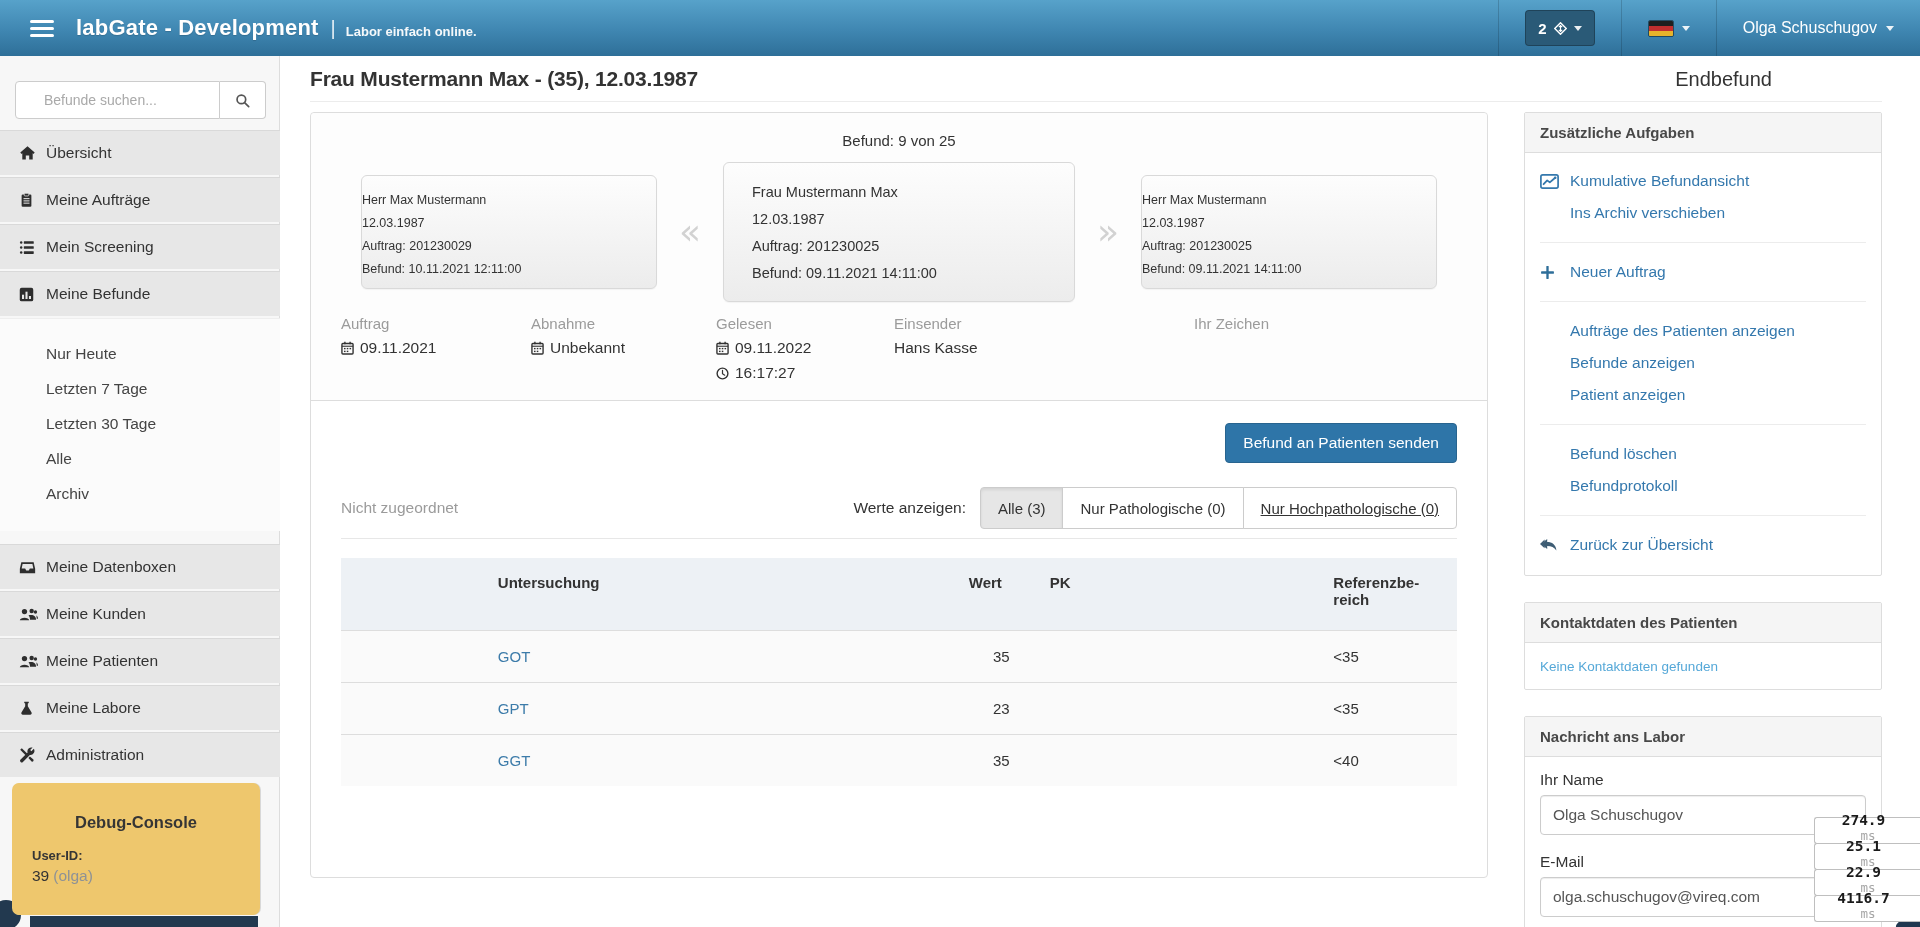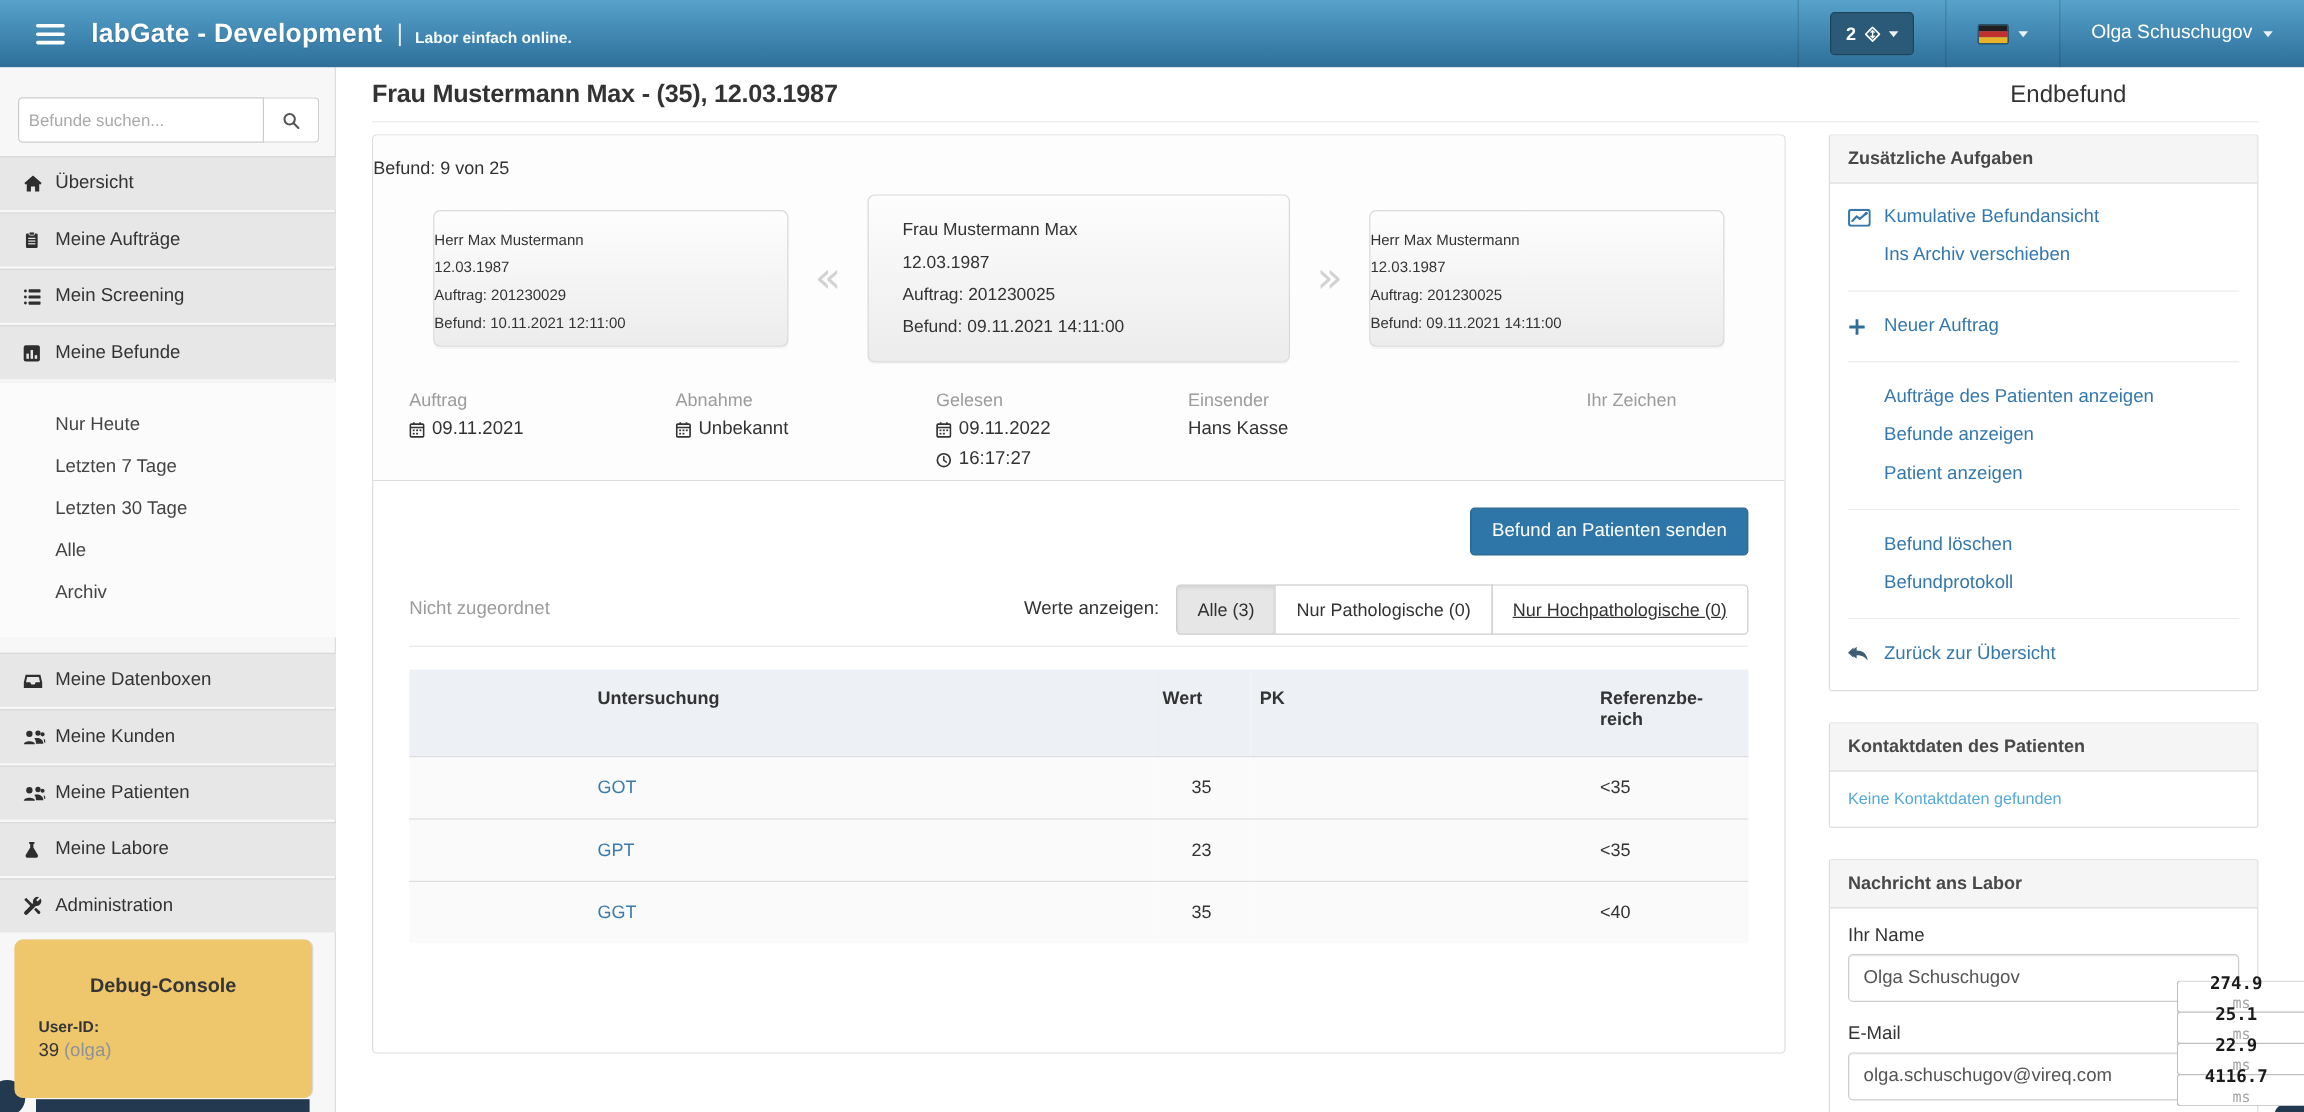--- a/index.html
+++ b/index.html
@@ -27,21 +27,21 @@
     display:flex; flex-direction:column; margin-right:8px; }
   .flag div { flex:1; }
   .flag .b { background:#1f1f1f; } .flag .r { background:#c22f2f; } .flag .g { background:#e7b32a; }
   .user-name { color:#fff; font-size:16px; margin-right:9px; }
 
   
   .sidebar { position:absolute; left:0; top:56px; width:280px; height:871px;
     background:#f7f7f7; border-right:1px solid #ddd; }
   .search-grp { position:absolute; left:15px; top:25px; display:flex; }
   .search-input { width:205px; height:38px; border:1px solid #ccc; border-radius:4px 0 0 4px;
-    background:#fff; padding:0 8px; font-size:14px; color:#555; outline:none;
+    background:#fff; padding:0 28px; font-size:14px; color:#555; outline:none;
     font-family:"Liberation Sans",sans-serif; }
   .search-input::placeholder { color:#a9a9a9; }
   .search-btn { width:46px; height:38px; border:1px solid #ccc; border-left:none;
     border-radius:0 4px 4px 0; background:#fff; display:flex; align-items:center; justify-content:center; cursor:pointer; }
   .menu { position:absolute; left:0; top:74px; width:280px; }
   .menu-item { height:45px; margin-bottom:2px; background:#e7e7e7; border-top:1px solid #d9d9d9;
     display:flex; align-items:center; padding-left:19px; font-size:15.5px; color:#333; cursor:pointer; }
   .menu-item .mi { width:27px; display:inline-flex; color:#2e2e2e; flex-shrink:0; }
   .submenu { background:#fbfbfb; padding:17px 0 20px 0; border-top:1px solid #eee; }
   .sub-item { line-height:35px; padding-left:46px; font-size:15.5px; color:#444; cursor:pointer; }
@@ -59,28 +59,28 @@
   .content-header { position:absolute; left:310px; top:56px; width:1462px; height:46px;
     display:flex; justify-content:space-between; align-items:center; }
   .content-header-rule { position:absolute; left:310px; top:101px; width:1572px; height:1px; background:#ececec; }
   .page-title { font-size:21px; font-weight:bold; color:#333; letter-spacing:-0.2px; }
   .page-status { font-size:20px; color:#333; }
 
   
   .main-card { position:absolute; left:310px; top:112px; width:1178px; height:766px;
     border:1px solid #ddd; border-radius:4px; background:#fff; }
   .carousel-sec { height:288px; border-bottom:1px solid #ddd; background:#fdfdfd; border-radius:4px 4px 0 0; }
-  .bef-counter { padding-top:19px; font-size:15px; color:#333; }
+  .bef-counter { text-align:center; padding-top:19px; font-size:15px; color:#333; }
   .cards-row { margin-top:13px; display:flex; align-items:center; justify-content:center; gap:22px; }
   .p-card { border:1px solid #d9d9d9; border-radius:6px; text-align:left; color:#333;
     background:linear-gradient(180deg,#fdfdfd 0%,#ececec 100%); box-shadow:0 1px 1px rgba(0,0,0,0.04); cursor:pointer; }
   .p-card.side { width:296px; height:114px; font-size:12.5px; padding-top:13px; line-height:1.83; }
   .p-card.center { width:352px; height:140px; font-size:14.5px; padding-top:16px; line-height:1.87;padding-left:28px; }
   .chev { font-size:36px; color:#d2d2d2; line-height:1; user-select:none; cursor:pointer; font-family:"DejaVu Sans",sans-serif; }
-  .meta-row { display:flex; padding-left:30px; margin-top:23px;gap:32px; }
+  .meta-row { display:flex; padding-left:30px; margin-top:13px; }
   .meta-col { }
   .meta-label { color:#9b9b9b; font-size:15px; }
   .meta-value { color:#333; font-size:15.5px; margin-top:7px; display:flex; align-items:center; gap:6px; }
   .meta-value svg { color:#333; }
   .w1{width:190px;} .w2{width:185px;} .w3{width:178px;} .w4{width:300px;} .w5{flex:1;}
 
   .card-body { padding:0 30px; }
   .btn-row { margin-top:22px; display:flex; justify-content:flex-end; }
   .btn-primary { background:#2e75a8; border:1px solid #28648f; color:#fff; font-size:15.5px;
     padding:10px 17px; border-radius:4px; cursor:pointer; font-family:"Liberation Sans",sans-serif; }

